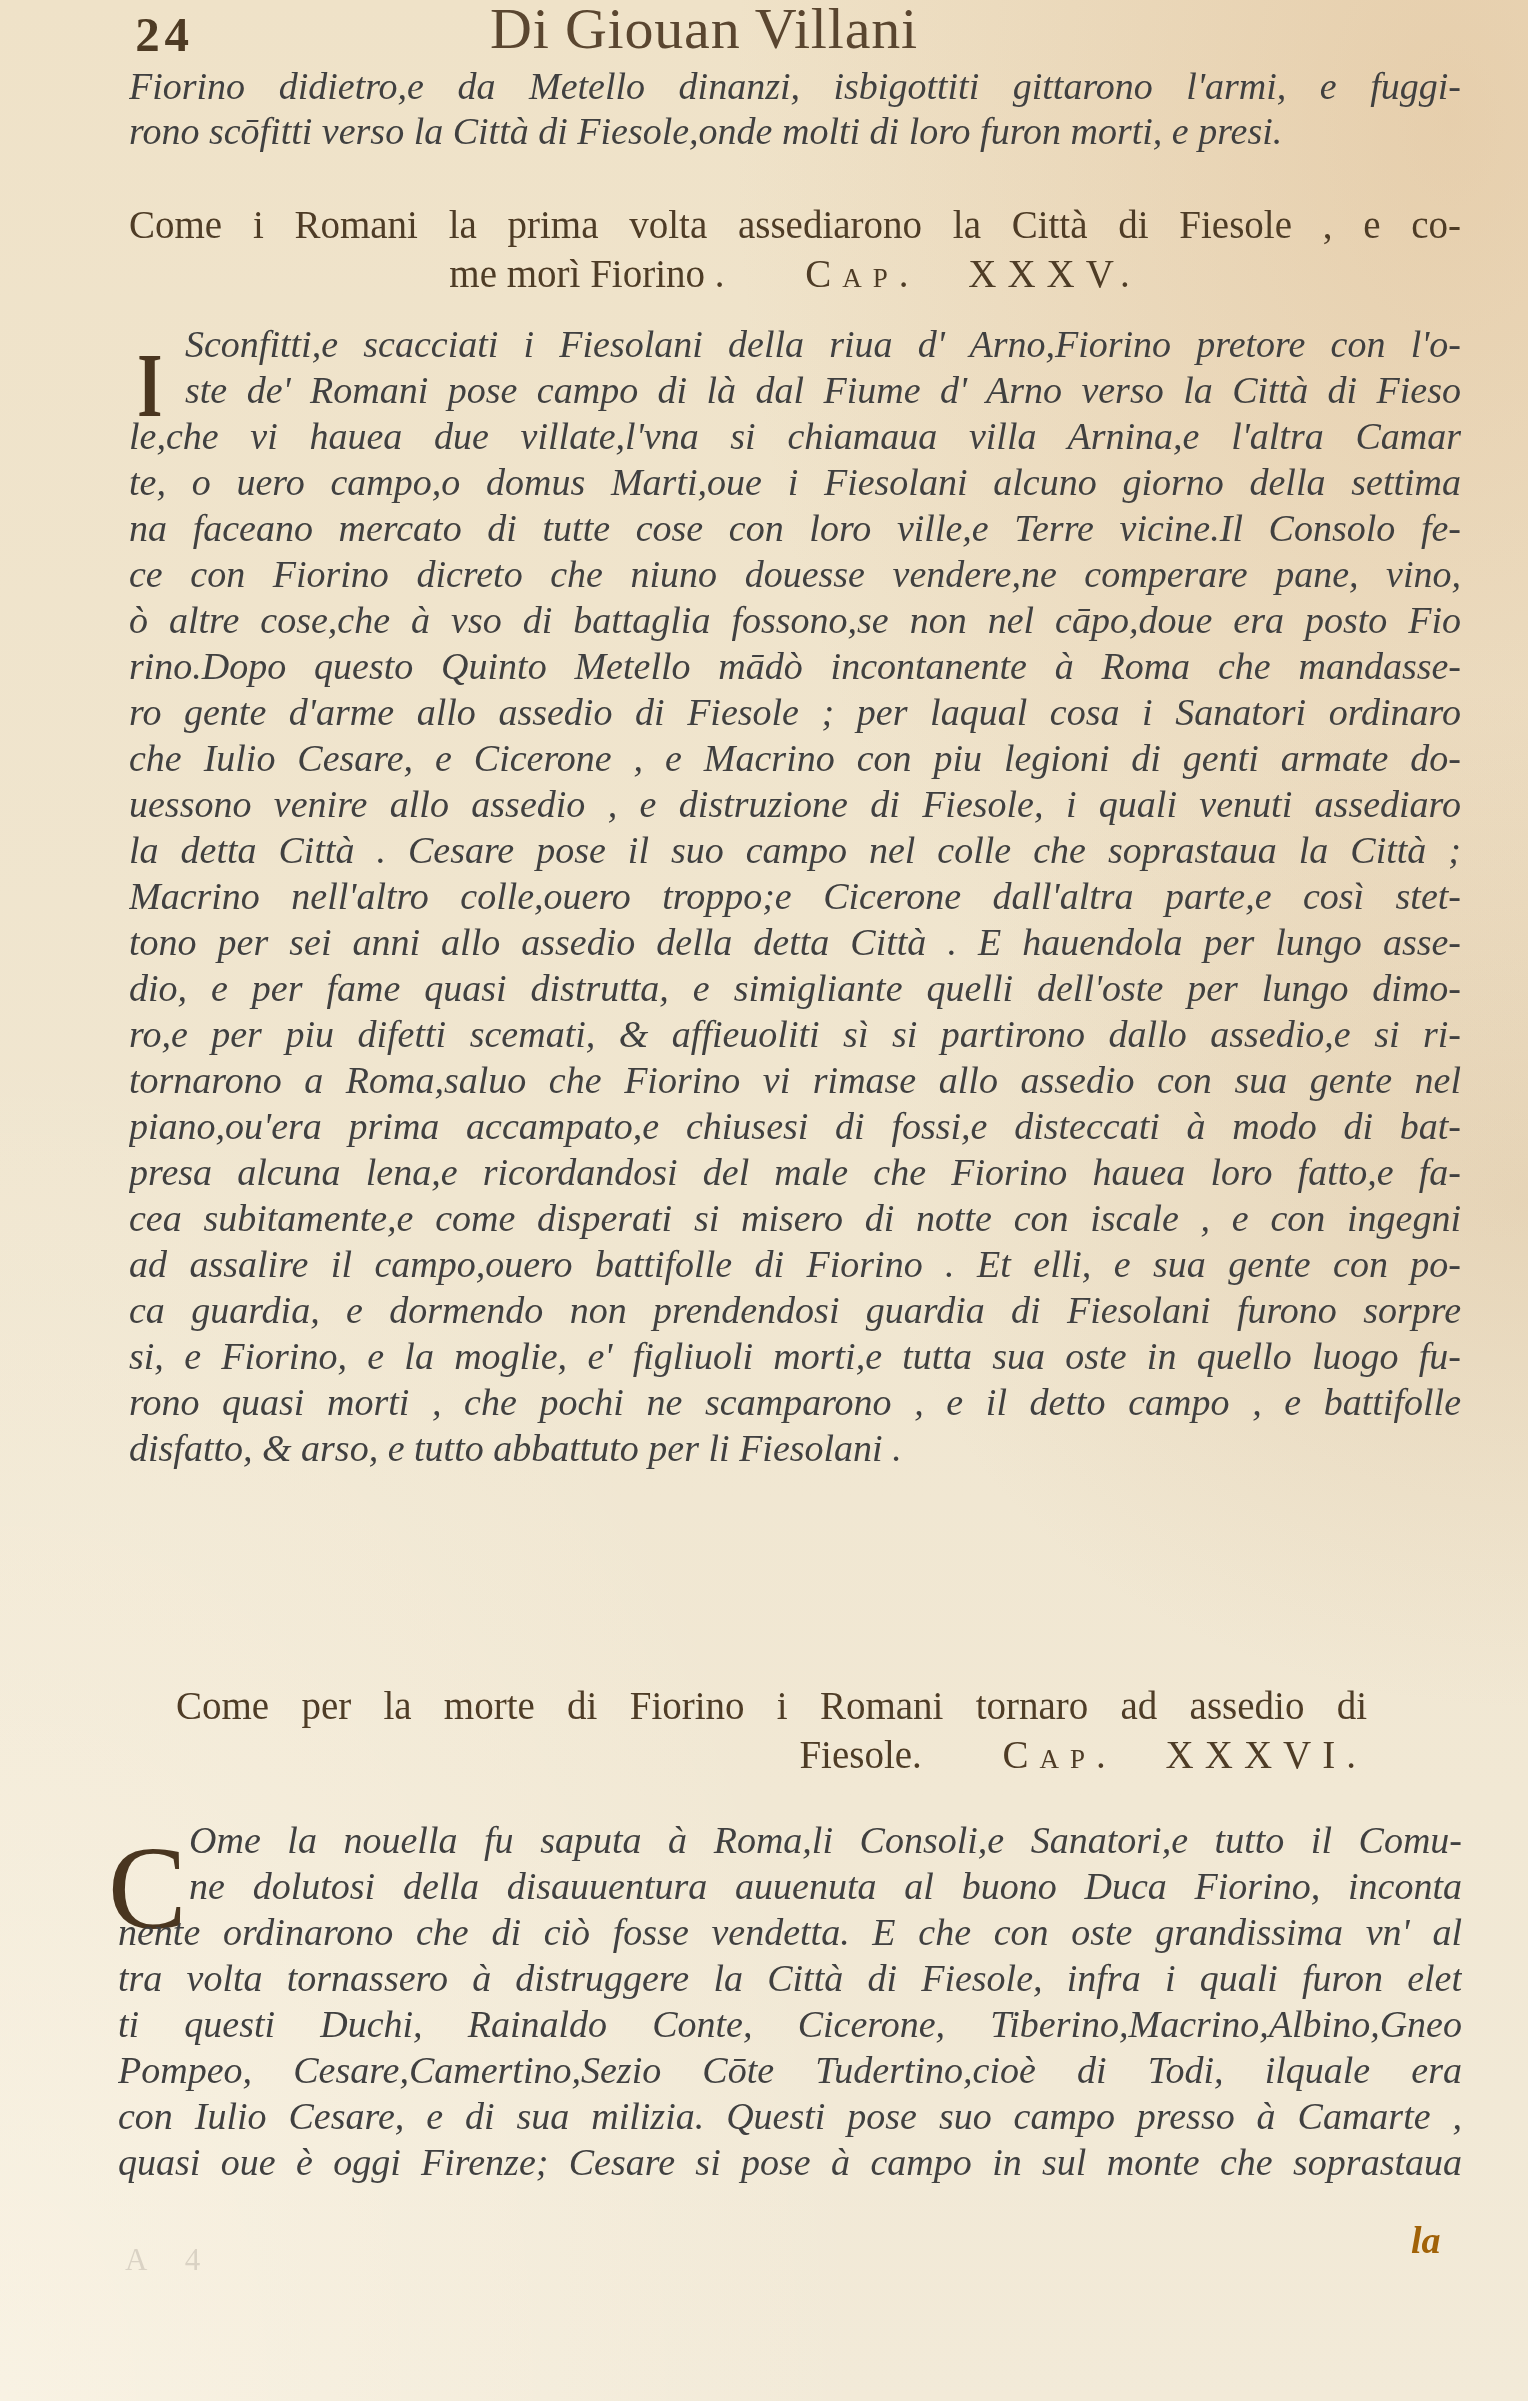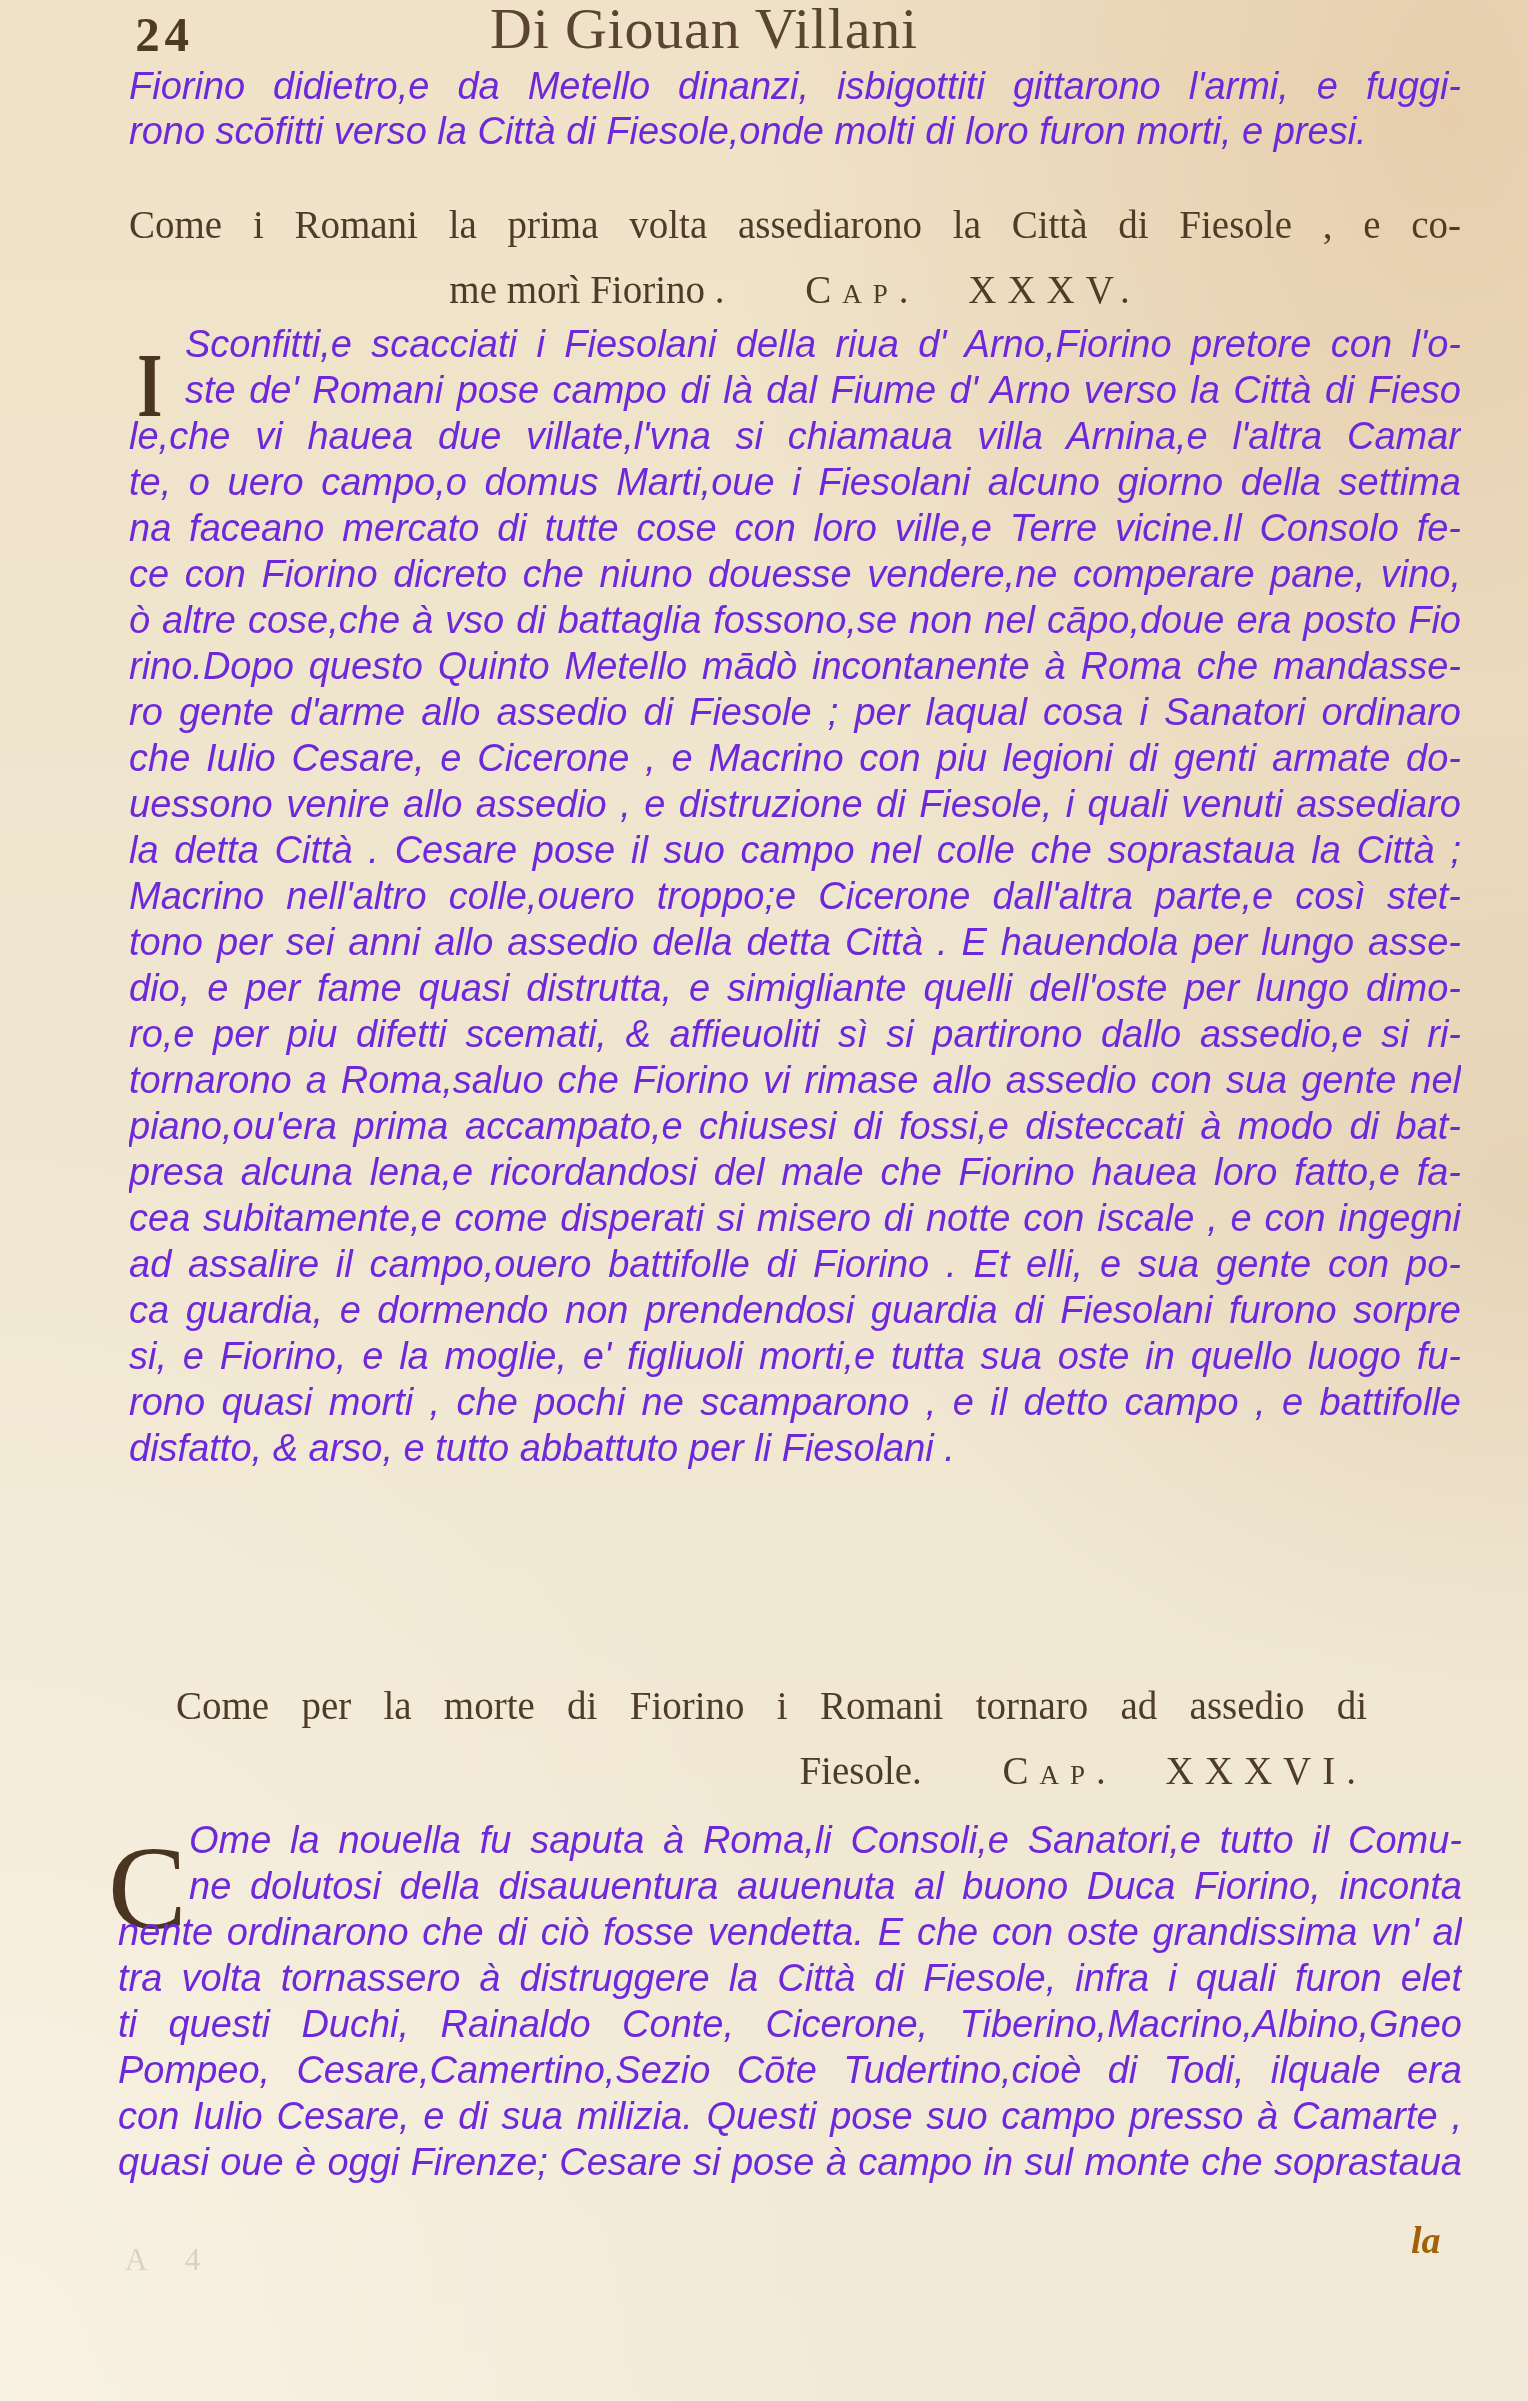--- a/index.html
+++ b/index.html
@@ -56,26 +56,26 @@
     }
     
     .text-block {
       position: absolute;
       left: 129px;
       width: 1332px;
     }
     .line {
       display: block;
       white-space: nowrap;
-      font-family: Liberation Sans, sans-serif;
+      font-family: Liberation Serif, serif;
       font-style: italic;
       font-size: 38px;
       line-height: 45px;
       height: 45px;
-      color: #6d28d9;
+      color: #404040;
       text-align: justify;
       text-align-last: justify;
       overflow: hidden;
     }
     .line.last {
       text-align-last: left;
     }
     .para-lines .line {
       height: 46px;
       line-height: 46px;
@@ -98,21 +98,20 @@
     }
     .chapter-heading .h-line.first {
       text-align: justify;
       text-align-last: justify;
     }
     .cap-label {
       display: inline-block;
       margin-left: 71px;
       letter-spacing: 11px;
       font-variant: small-caps;
-      margin-top: 16px;
     }
     .cap-number {
       display: inline-block;
       margin-left: 39px;
       letter-spacing: 11px;
     }
     
     .drop-cap {
       position: absolute;
       font-family: "Liberation Serif", serif;

